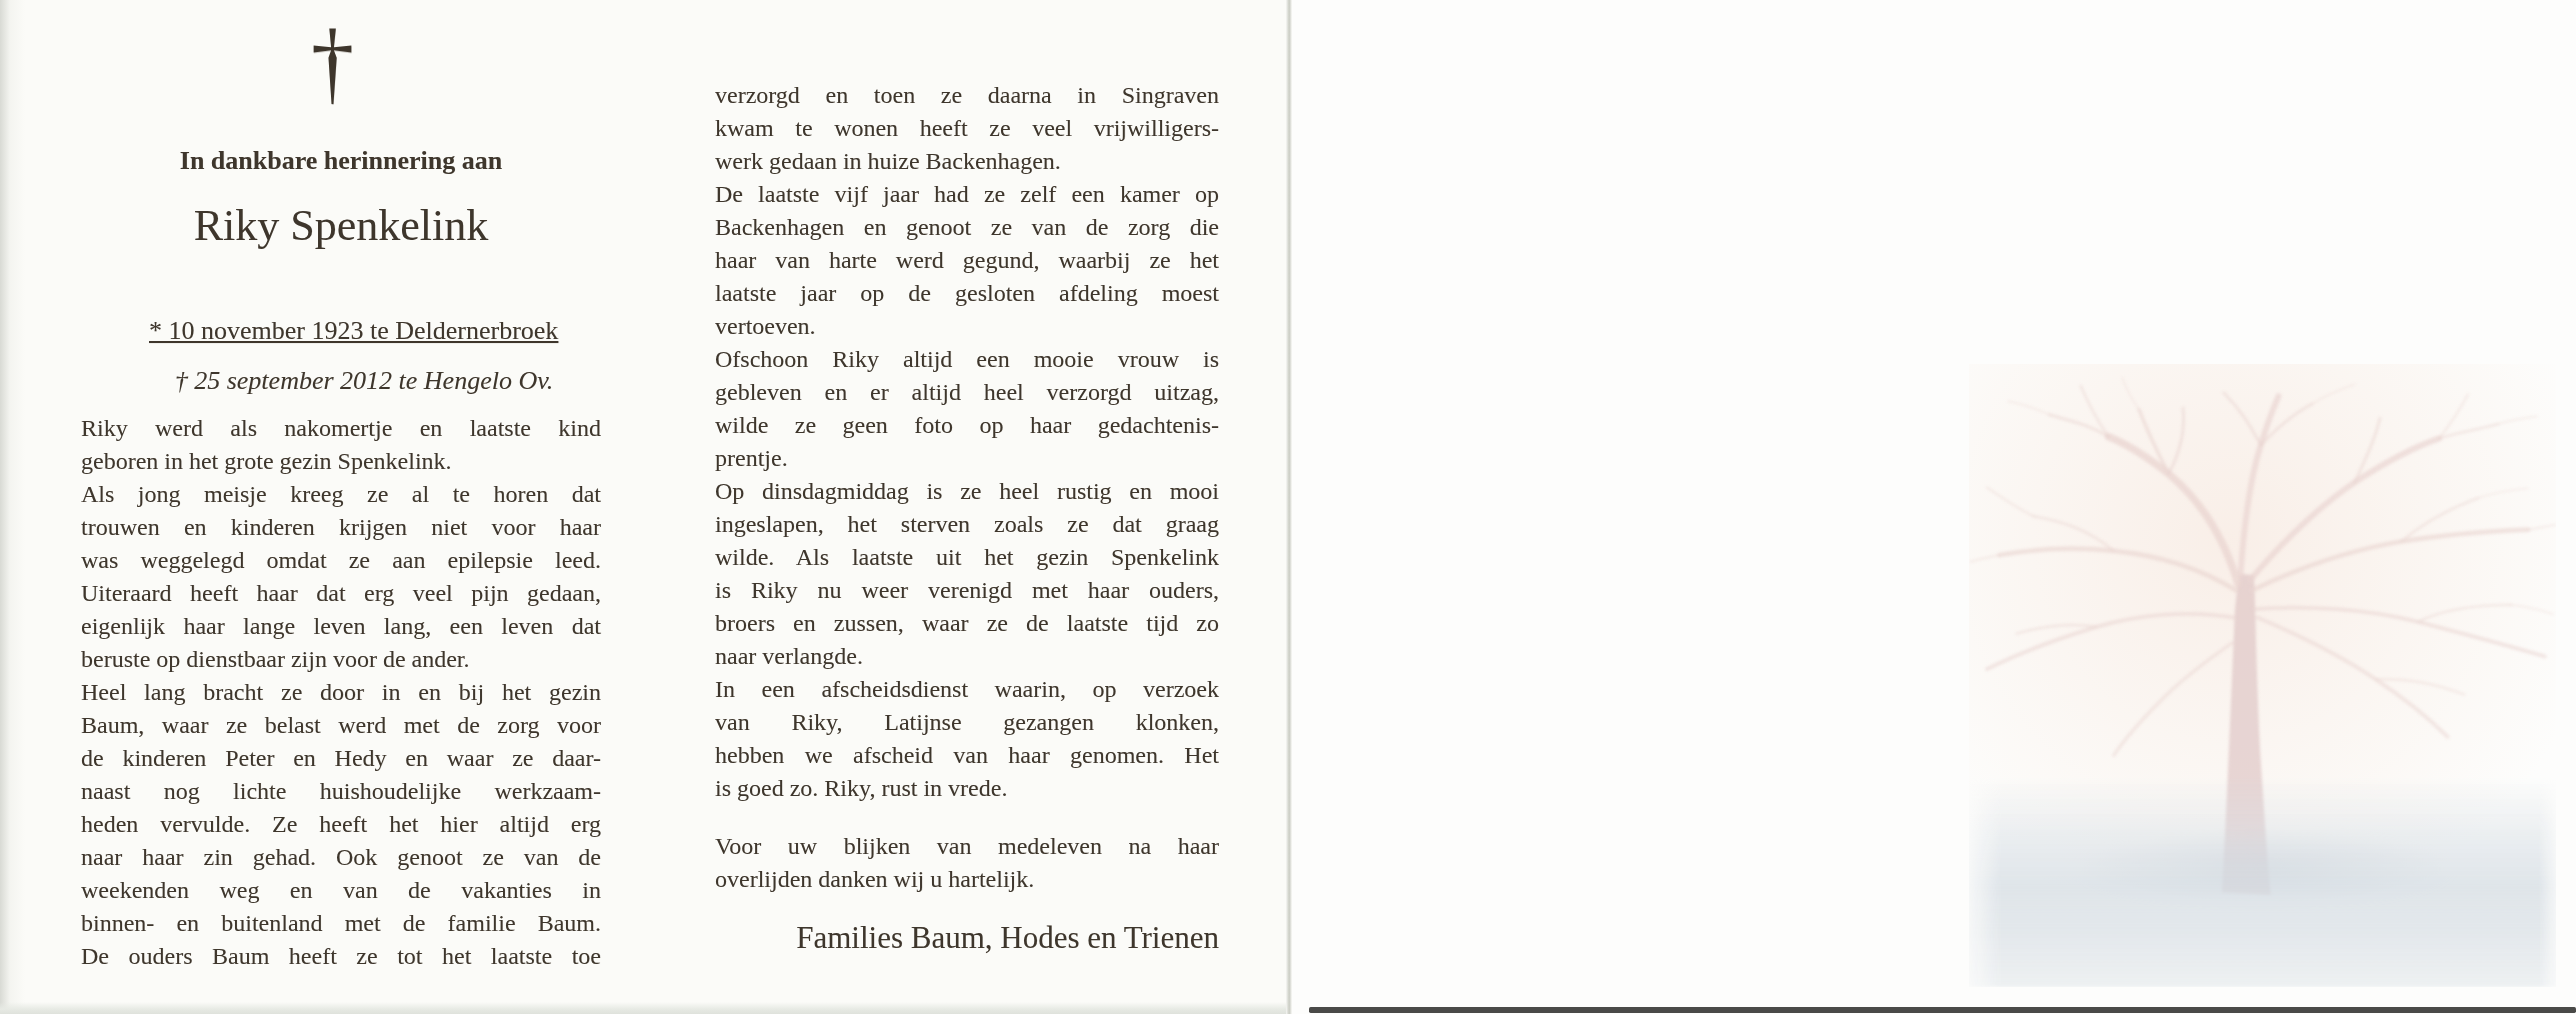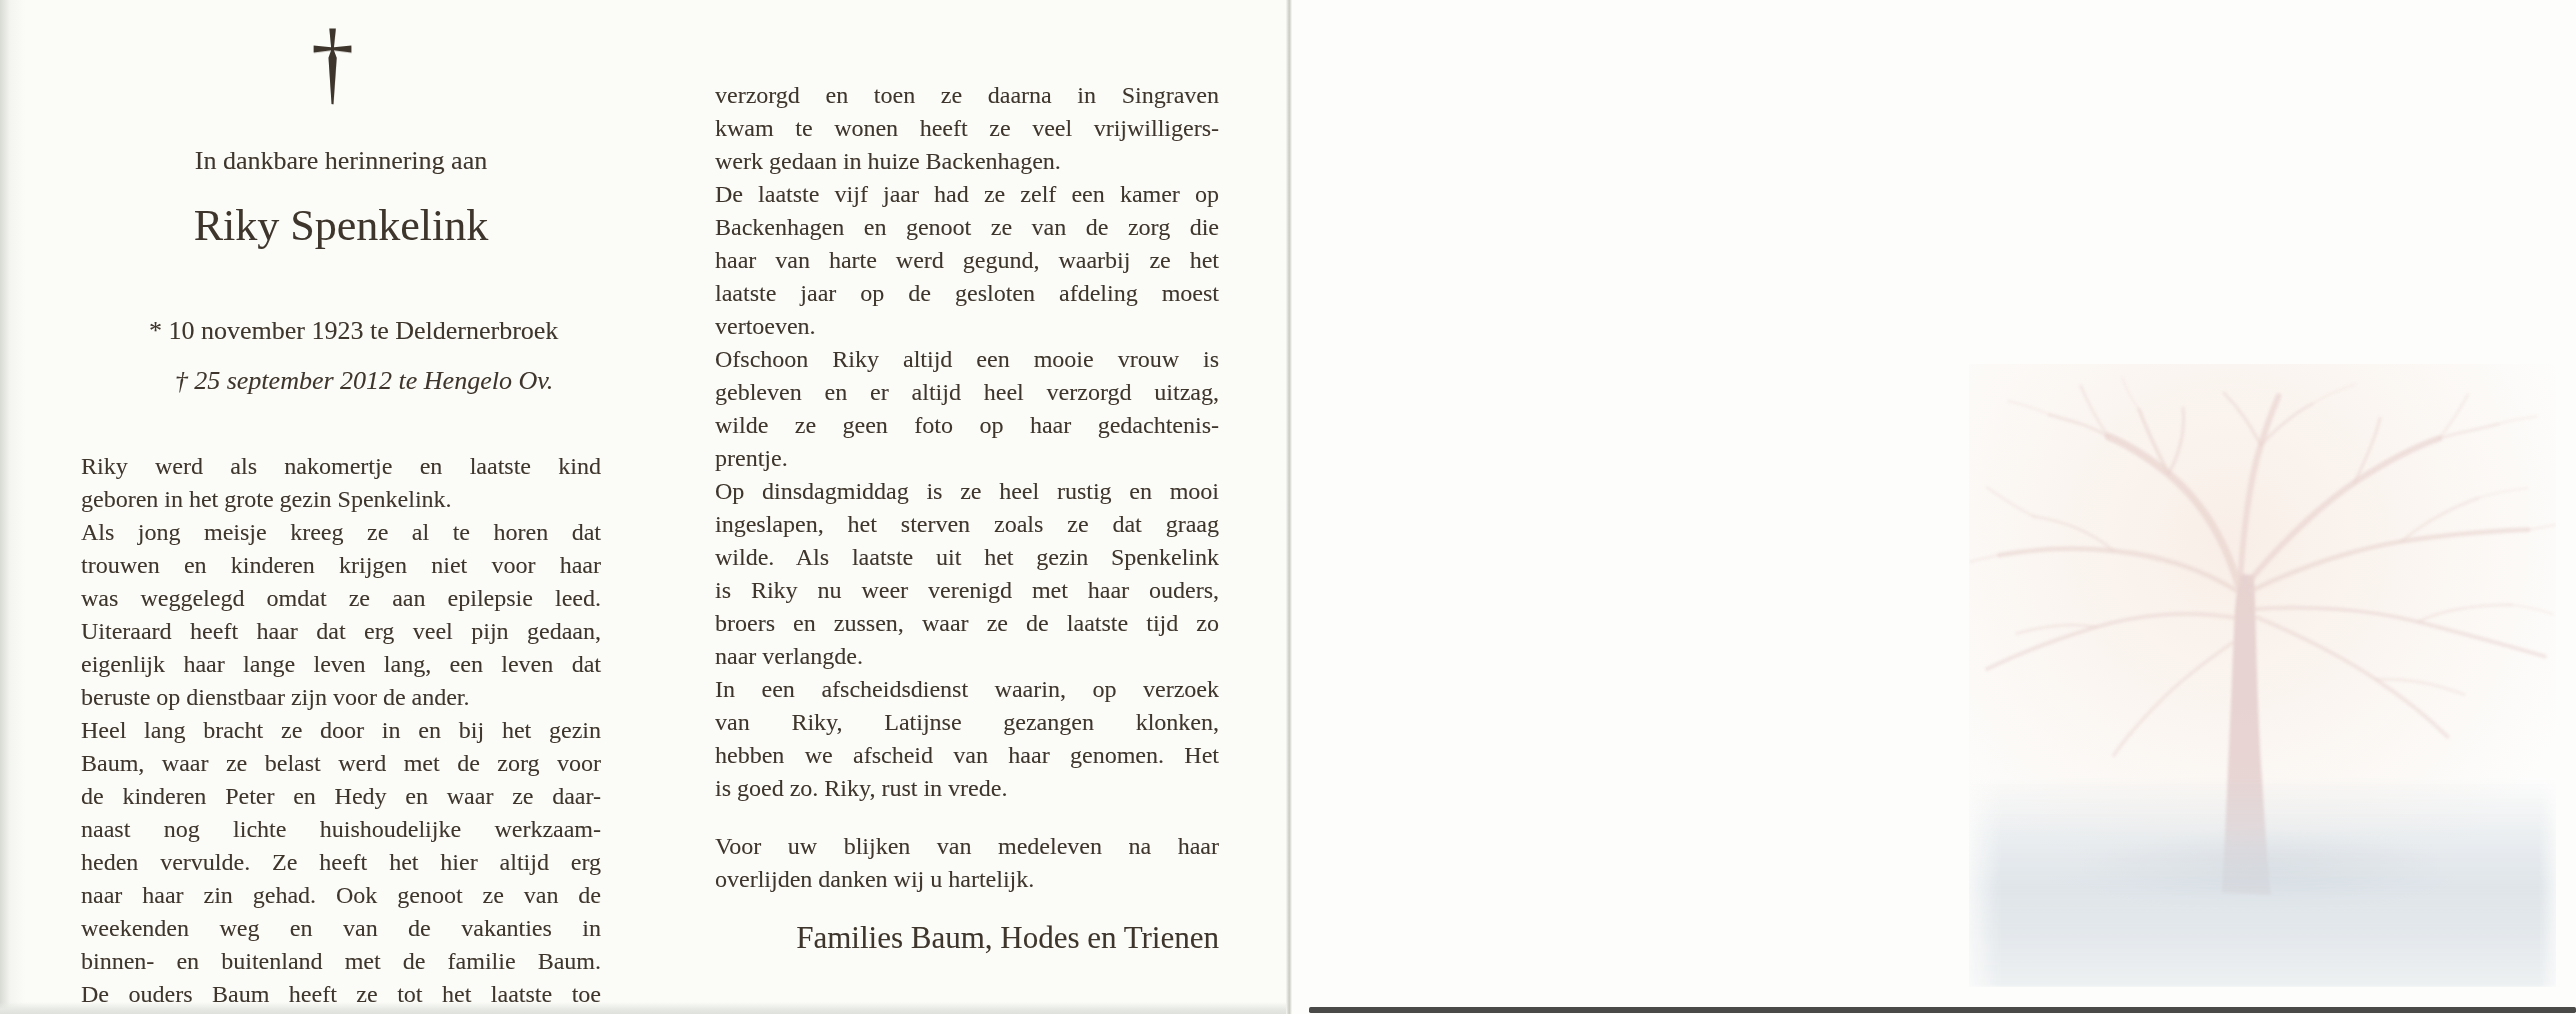--- a/index.html
+++ b/index.html
@@ -44,26 +44,26 @@
     filter:blur(0.3px);
   }
 
   
   .col-left{position:absolute;left:81px;top:0;width:520px;height:1015px;}
   .cross{
     position:absolute;top:15px;left:0;right:0;
     text-align:center;font-size:86px;line-height:95px;font-weight:400;
     transform:translateX(-8.5px) scaleY(1.08);
   }
-  .intro{position:absolute;top:145px;left:0;right:0;text-align:center;font-size:26px;line-height:32px;}
+  .intro{position:absolute;top:145px;left:0;right:0;text-align:center;font-size:26px;line-height:32px;font-weight:bold;}
   .deceased-name{position:absolute;top:200px;left:0;right:0;text-align:center;font-size:44px;line-height:52px;font-weight:400;}
   .date-line{position:absolute;left:0;right:0;text-align:center;font-size:26px;line-height:32px;}
-  .birth{top:315px;transform:translateX(12.7px);}
+  .birth{top:315px;transform:translateX(12.7px);text-decoration:underline;}
   .death{top:365px;transform:translateX(23px);font-style:italic;}
-  .body-block{position:absolute;font-size:24px;line-height:33px;margin-top:38px;}
+  .body-block{position:absolute;font-size:24px;line-height:33px;}
   .left-body{left:0;top:412px;width:520px;}
 
   .col-mid{position:absolute;left:715px;top:79px;width:504px;font-size:24px;line-height:33px;}
   .vgap{height:25px;}
   .signature{
     text-align:right;font-size:31px;line-height:33px;
     white-space:nowrap;
   }
 
   .tline{text-align:justify;text-align-last:justify;}

